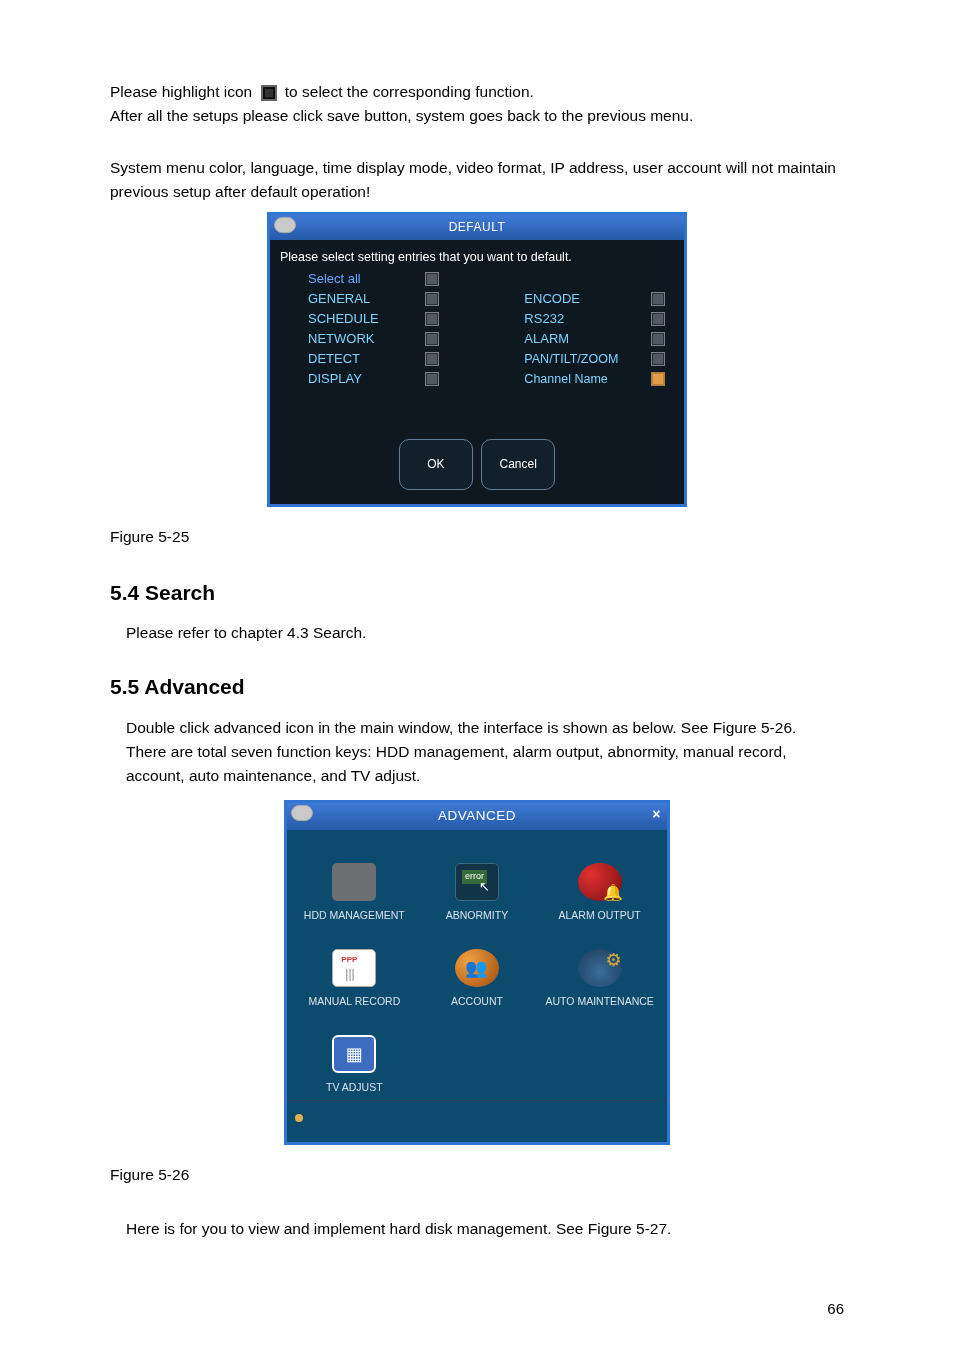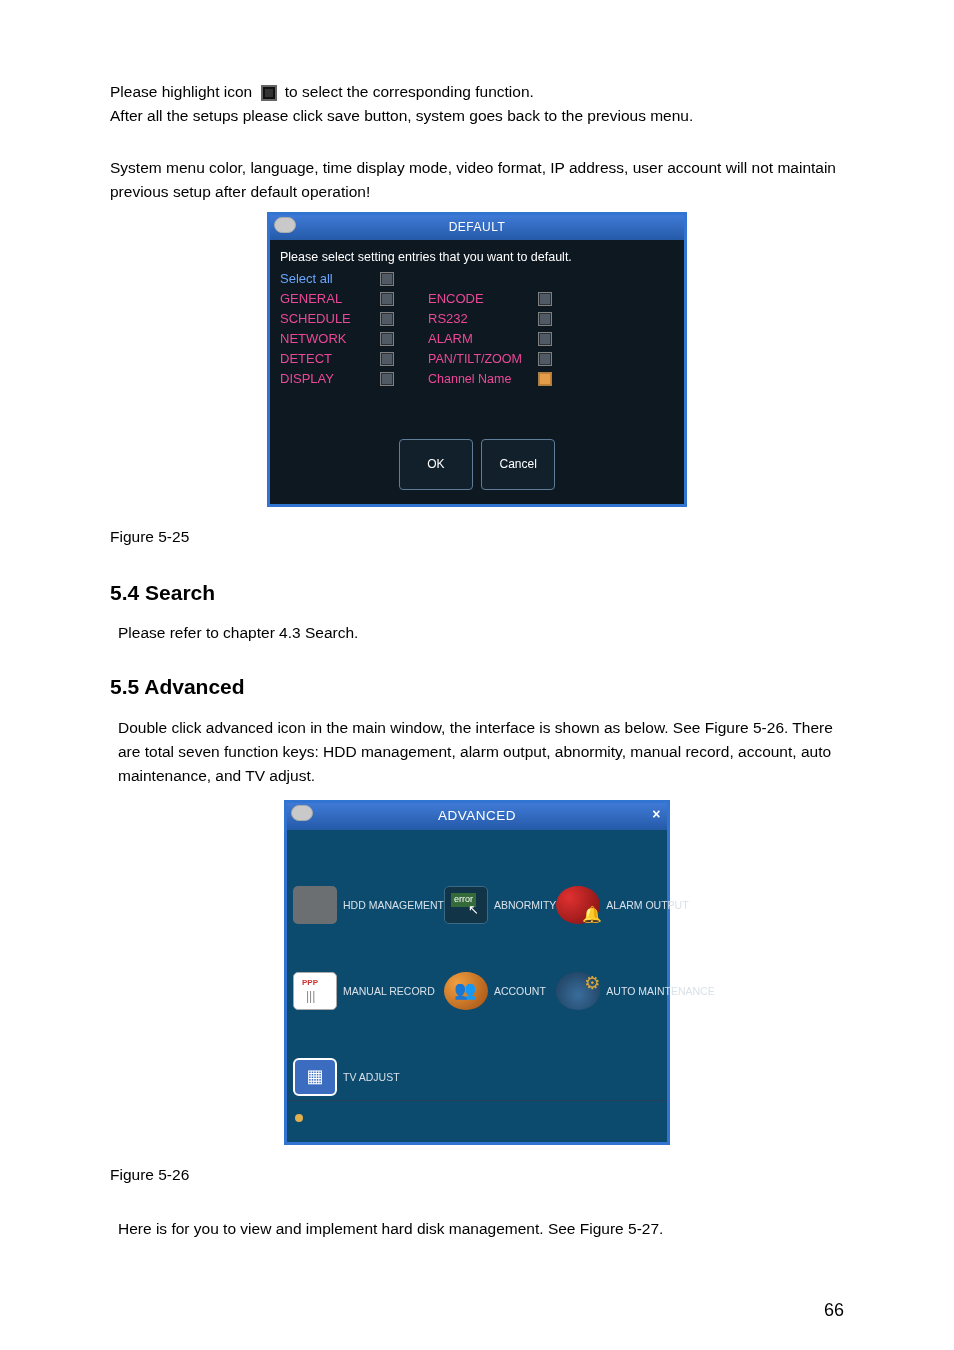--- a/index.html
+++ b/index.html
@@ -63,28 +63,29 @@
     font-size: 12.5px;
     padding: 8px 10px 2px 10px;
   }
   .settings-row {
     display: flex;
     padding: 0 10px;
   }
   .settings-col {
     display: flex;
     flex-direction: column;
+    margin-left: 28px;
   }
   .col-label-left { width: 100px; }
   .col-chk-left { width: 26px; }
   .col-gap { width: 22px; }
   .col-label-right { width: 110px; }
   .col-chk-right { width: 26px; }
   .setting-label {
-    color: #ec4899;
+    color: #7dd3fc;
     font-size: 13px;
     height: 20px;
     line-height: 20px;
     white-space: nowrap;
   }
   .setting-label.small { font-size: 12.5px; }
   .chk {
     width: 14px; height: 14px;
     background: #505a64;
     border: 1px solid #7f7f7f;
@@ -100,36 +101,36 @@
     text-align: center;
     margin-top: 50px;
   }
   .dlg-btn {
     display: inline-block;
     width: 74px;
     font-size: 12px;
     color: #fff;
     background: #12202c;
     border: 1px solid #5f7c98;
-    border-radius: 4px;
+    border-radius: 10px;
     padding: 15px 0;
     margin: 0 2px;
     text-align: center;
   }
   .fig-caption {
     text-align: left;
     font-size: 15.5px;
     margin: 18px 0 28px 0;
   }
   h2.section {
     font-size: 21px;
     font-weight: bold;
     margin: 10px 0 6px 0;
   }
-  .sub-p { margin: 12px 8px; }
+  .sub-p { margin: 12px 16px; }
   
   .adv-dialog {
     width: 386px;
     margin: 5px auto 0 auto;
     background: #0c4a6e;
     border: 3px solid #3274d1;
   }
   .adv-title {
     background: linear-gradient(#3f7ad6, #255aa8);
     color: #fff;
@@ -143,21 +144,21 @@
     display: grid;
     grid-template-columns: repeat(3, 1fr);
     grid-auto-rows: 84px;
     align-items: end;
     justify-items: center;
     padding: 10px 6px 4px 6px;
     row-gap: 2px;
   }
   .adv-item {
     display: flex;
-    flex-direction: row;
+    flex-direction: column;
     align-items: center;
     gap: 6px;
     width: 100%;
   }
   .adv-label {
     color: #d8e2ea;
     font-size: 10.5px;
     text-align: center;
     white-space: nowrap;
   }
@@ -175,21 +176,21 @@
     padding: 4px 8px;
   }
   .footer-dot {
     width: 8px; height: 8px;
     background: #e0b050;
     border-radius: 50%;
     display: inline-block;
   }
   .page-num {
     text-align: right;
-    font-size: 18px;
+    font-size: 15px;
     margin-top: 56px;
   }
   
   .ic-hdd { background: #6c6f72; }
   .ic-abn {
     background: #113446;
     border: 1px solid #3a6a86;
     position: relative;
     font-size: 10px; color:#fff;
   }

